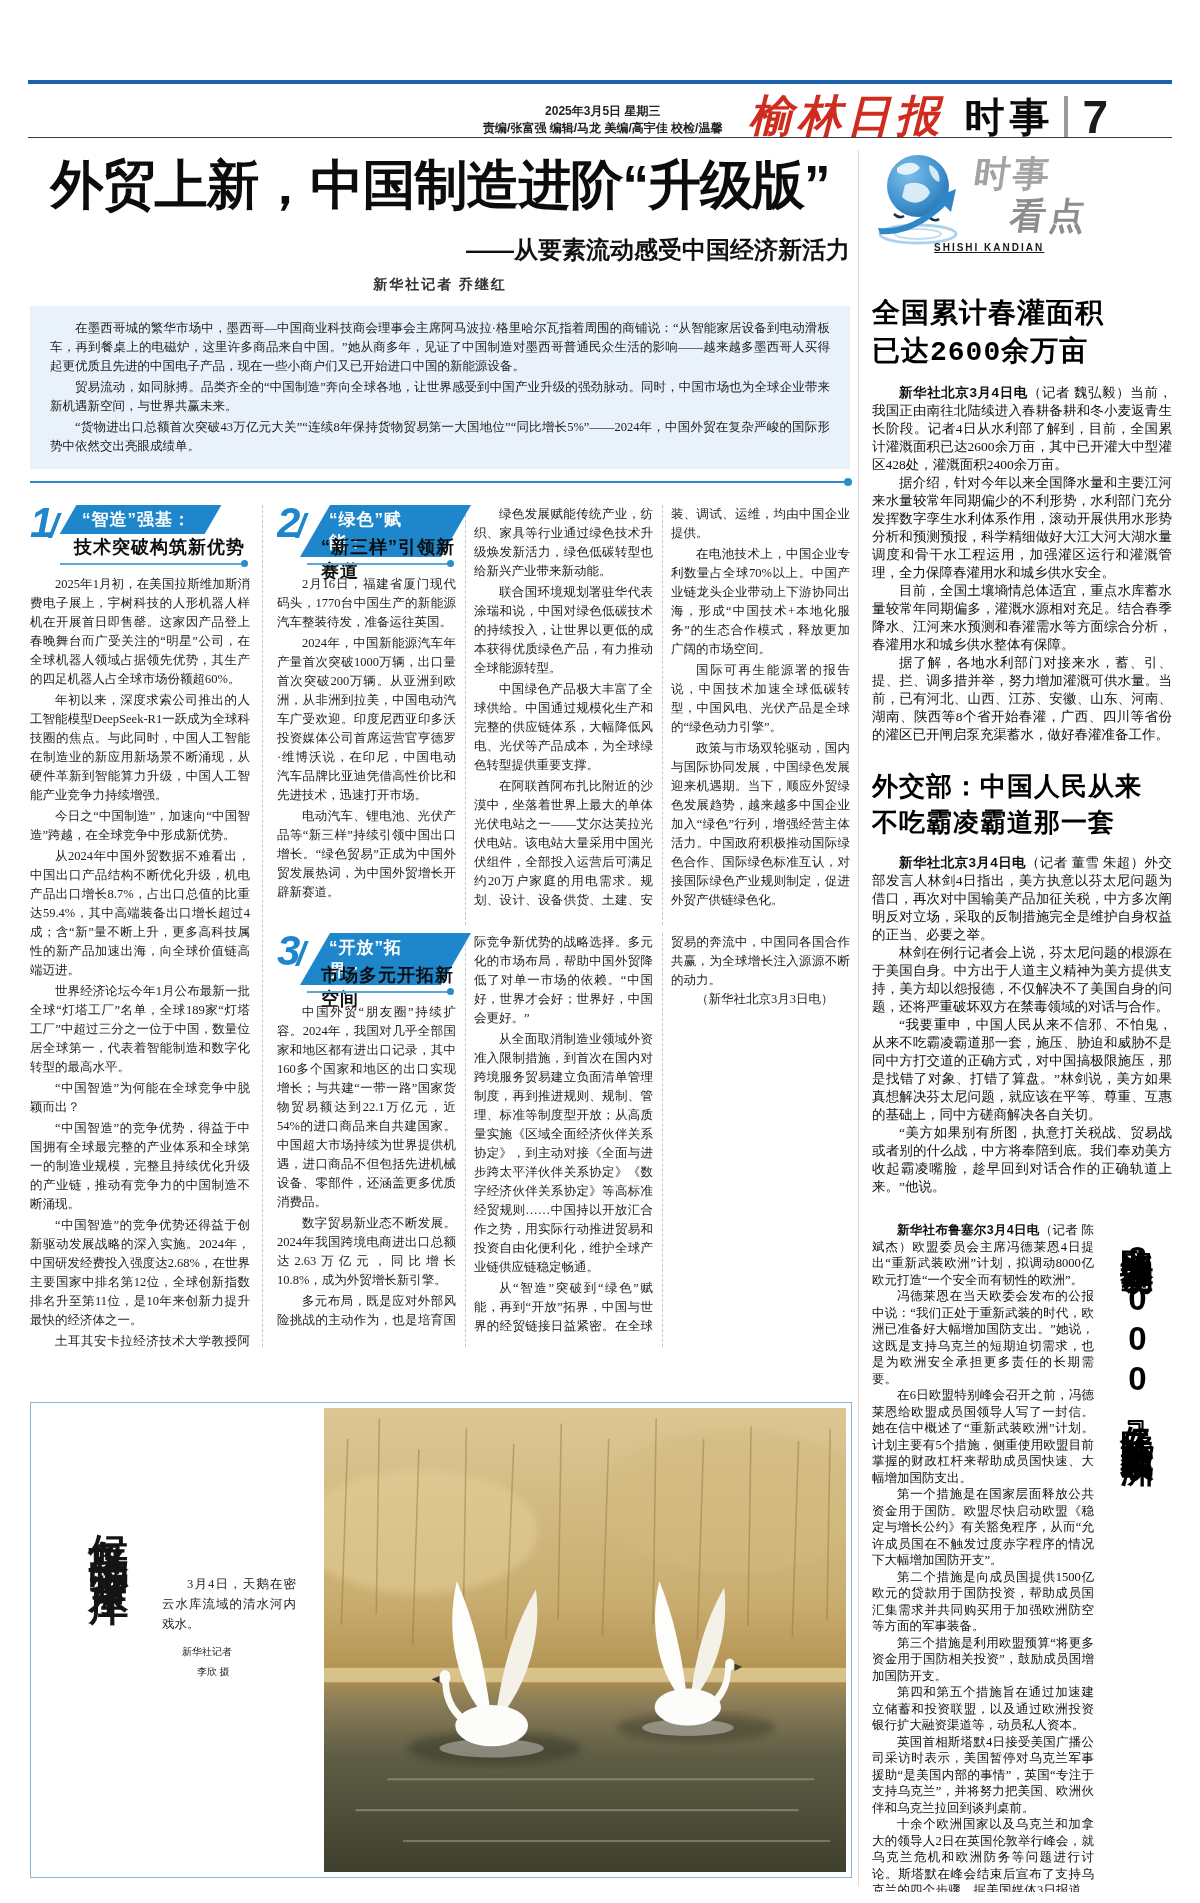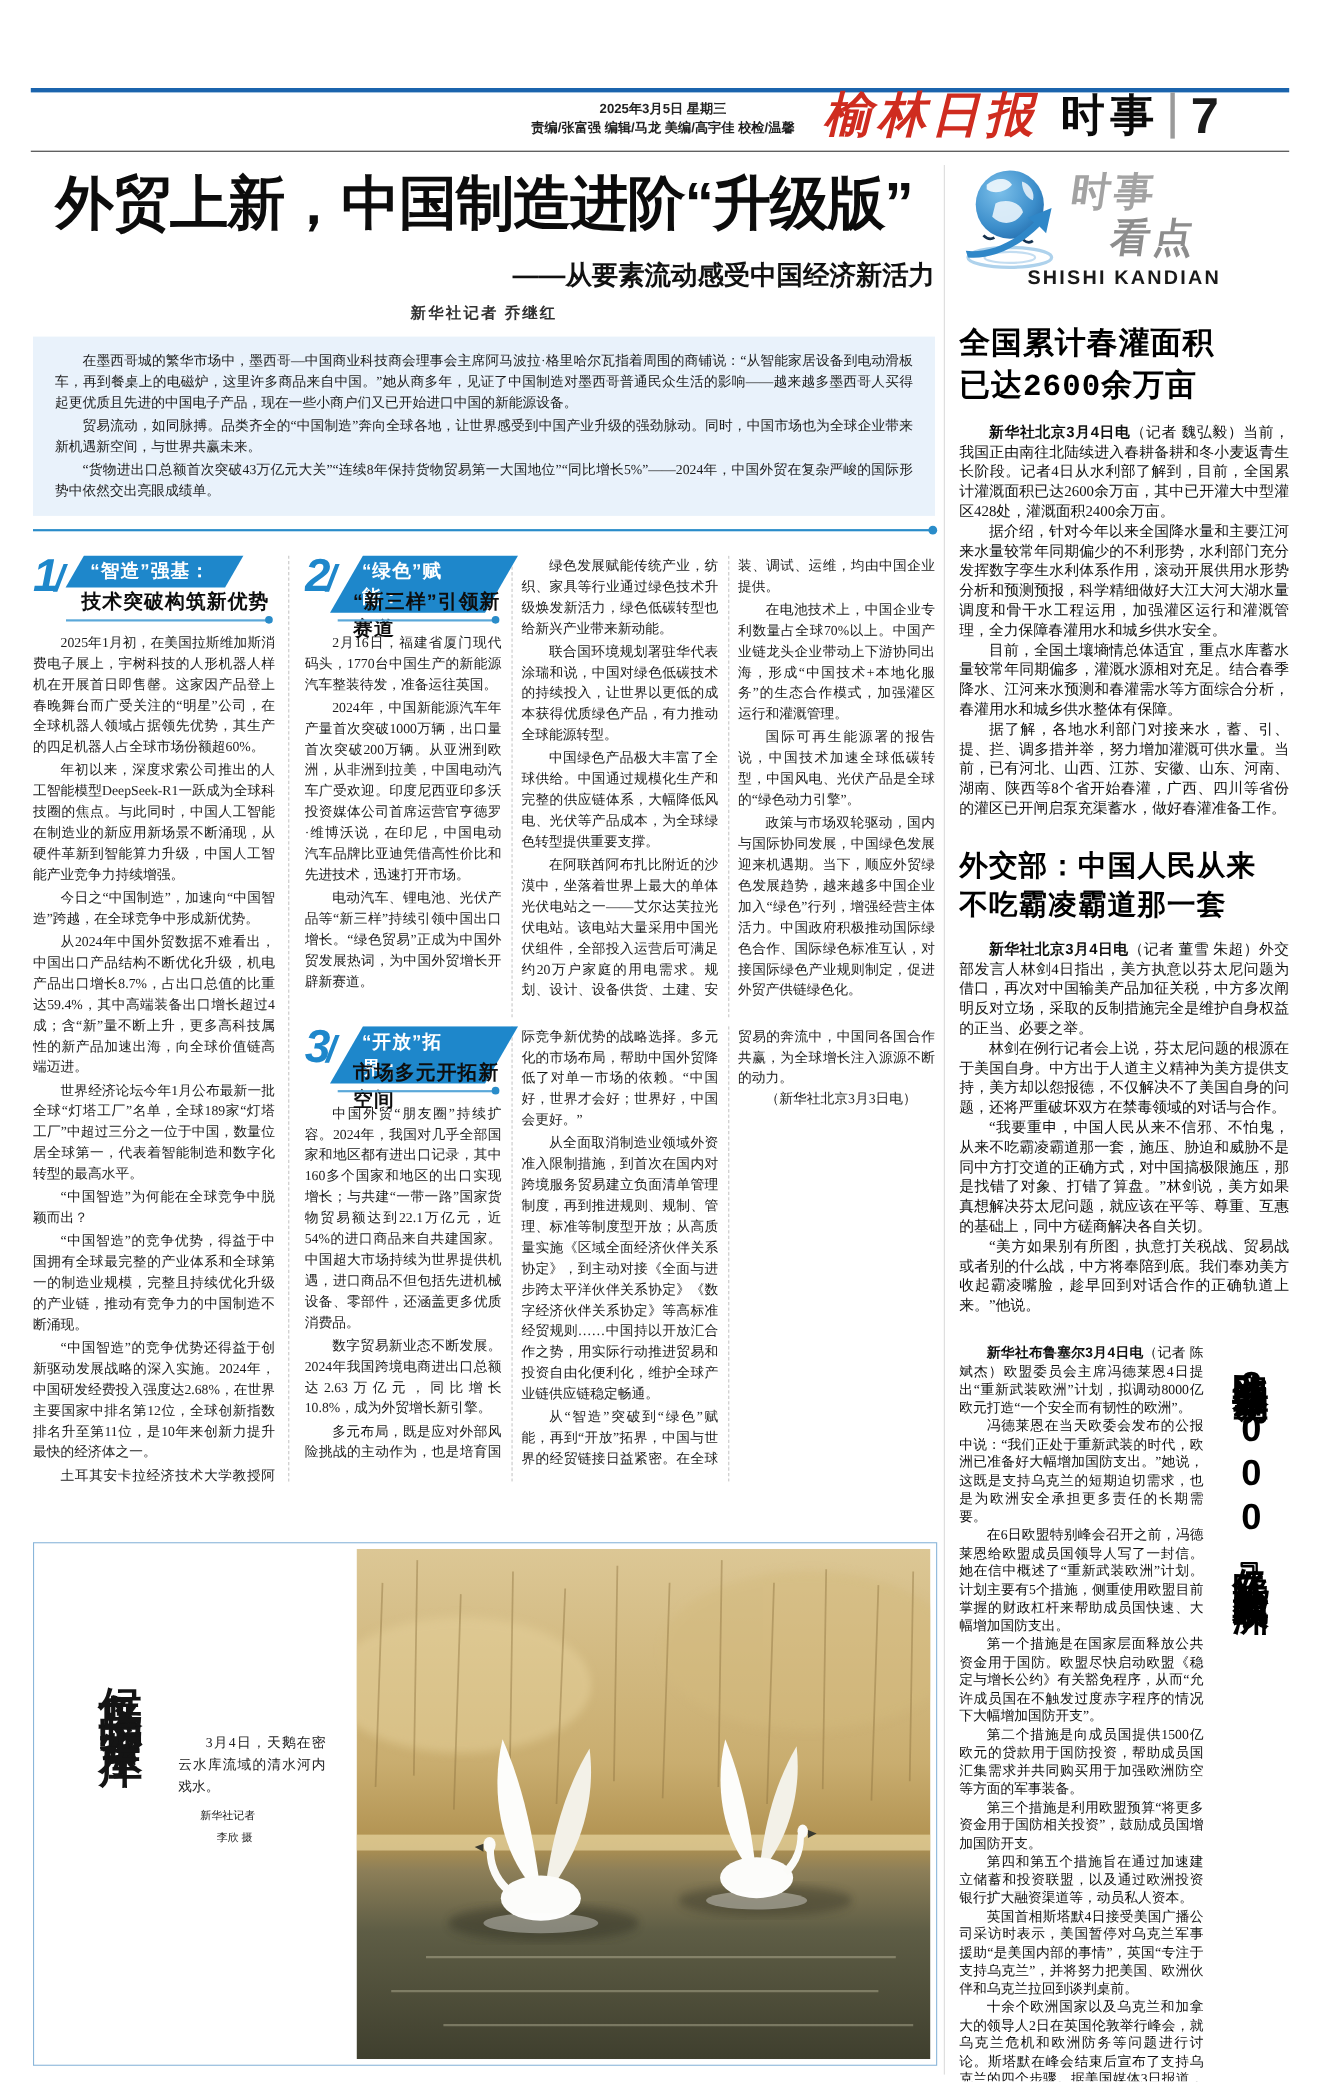--- a/index.html
+++ b/index.html
@@ -2,21 +2,21 @@
 <html><head>
 <meta charset="utf-8">
 <style>
   * { margin:0; padding:0; box-sizing:border-box; }
   body { background:#888; font-family:"Liberation Serif","DejaVu Serif",serif; }
   .page { position:relative; width:1200px; height:1903px; margin:0 auto; background:#ffffff; overflow:hidden; }
 
   
   .rule-top { position:absolute; top:80px; left:28px; width:1144px; height:4px; background:#1b64ad; }
   .rule-bottom { position:absolute; top:137px; left:28px; width:1144px; height:1px; background:#3a3a3a; }
-  .masthead-row { position:absolute; top:76px; left:28px; width:1144px; height:52px;
+  .masthead-row { position:absolute; top:88px; left:28px; width:1144px; height:52px;
                   display:flex; align-items:flex-end; justify-content:flex-end; padding-right:64px; }
   .dateblock { text-align:center; font-family:"Liberation Sans",sans-serif; font-weight:700;
                font-size:12px; line-height:17px; color:#222; margin-bottom:3px; }
   .masthead { font-size:44px; line-height:46px; font-weight:900; font-style:italic; color:#cf2c1f;
               letter-spacing:5px; margin:0 20px 0 26px; font-family:"Liberation Serif",serif; }
   .section-name { font-family:"Liberation Sans",sans-serif; font-weight:900; font-size:40px;
                   line-height:46px; letter-spacing:5px; color:#0a0a0a; }
   .pagebar { width:4px; height:42px; background:#9a9a9a; margin:0 14px 2px 10px; }
   .pagenum { font-family:"Liberation Sans",sans-serif; font-weight:900; font-size:46px; line-height:46px; color:#1b1b1b; }
 
@@ -76,21 +76,21 @@
   
   .side-rule { position:absolute; left:858px; top:150px; height:1736px; width:1px; background:#dcdcdc; }
   .sidebar { position:absolute; left:872px; top:148px; width:300px; height:1744px; overflow:hidden; }
 
   .logo { position:relative; height:122px; }
   .logo-cn1 { position:absolute; left:102px; top:2px; font-family:"Liberation Sans",sans-serif;
               font-weight:900; font-size:36px; color:#a3a3a3; transform:skewX(-8deg); letter-spacing:3px; }
   .logo-cn2 { position:absolute; left:138px; top:44px; font-family:"Liberation Sans",sans-serif;
               font-weight:900; font-size:36px; color:#8d8d8d; transform:skewX(-8deg); letter-spacing:3px; }
   .logo-latin { position:absolute; left:62px; top:94px; font-family:"Liberation Sans",sans-serif;
-              font-weight:700; font-size:18px; letter-spacing:2px; color:#1a1a1a; }
+              font-weight:700; font-size:10px; letter-spacing:2px; color:#1a1a1a;text-decoration:underline; }
 
   .sb-article { margin-top:26px; }
   .sb-headline { font-family:Liberation Mono, monospace; font-weight:700; font-size:28px;
                  line-height:38px; letter-spacing:1px; color:#000; text-align:left; }
   .sb-headline.h2 { font-size:26px; line-height:36px; }
   .sb-body { margin-top:12px; }
   .sb-body p, .sb-lead { font-size:13.5px; line-height:18px; text-indent:2em; text-align:justify; color:#101010; }
   .sb-lead b { font-family:"Liberation Sans",sans-serif; font-weight:700; }
   .art3 { display:flex; margin-top:26px; }
   .art3-bodywrap { flex:1; padding-right:8px; }
@@ -162,21 +162,21 @@
             <span class="sec-line"></span>
           </div>
           <div>
               <p class="para">2月16日，福建省厦门现代码头，1770台中国生产的新能源汽车整装待发，准备运往英国。</p>
               <p class="para">2024年，中国新能源汽车年产量首次突破1000万辆，出口量首次突破200万辆。从亚洲到欧洲，从非洲到拉美，中国电动汽车广受欢迎。印度尼西亚印多沃投资媒体公司首席运营官亨德罗·维博沃说，在印尼，中国电动汽车品牌比亚迪凭借高性价比和先进技术，迅速打开市场。</p>
               <p class="para">电动汽车、锂电池、光伏产品等“新三样”持续引领中国出口增长。“绿色贸易”正成为中国外贸发展热词，为中国外贸增长开辟新赛道。</p>
               <p class="para">绿色发展赋能传统产业，纺织、家具等行业通过绿色技术升级焕发新活力，绿色低碳转型也给新兴产业带来新动能。</p>
               <p class="para">联合国环境规划署驻华代表涂瑞和说，中国对绿色低碳技术的持续投入，让世界以更低的成本获得优质绿色产品，有力推动全球能源转型。</p>
               <p class="para">中国绿色产品极大丰富了全球供给。中国通过规模化生产和完整的供应链体系，大幅降低风电、光伏等产品成本，为全球绿色转型提供重要支撑。</p>
               <p class="para">在阿联酋阿布扎比附近的沙漠中，坐落着世界上最大的单体光伏电站之一——艾尔达芙拉光伏电站。该电站大量采用中国光伏组件，全部投入运营后可满足约20万户家庭的用电需求。规划、设计、设备供货、土建、安装、调试、运维，均由中国企业提供。</p>
-              <p class="para">在电池技术上，中国企业专利数量占全球70%以上。中国产业链龙头企业带动上下游协同出海，形成“中国技术+本地化服务”的生态合作模式，加强灌区运行和灌溉管理。</p>
+              <p class="para">在电池技术上，中国企业专利数量占全球70%以上。中国产业链龙头企业带动上下游协同出海，形成“中国技术+本地化服务”的生态合作模式，释放更加广阔的市场空间。</p>
               <p class="para">国际可再生能源署的报告说，中国技术加速全球低碳转型，中国风电、光伏产品是全球的“绿色动力引擎”。</p>
               <p class="para">政策与市场双轮驱动，国内与国际协同发展，中国绿色发展迎来机遇期。当下，顺应外贸绿色发展趋势，越来越多中国企业加入“绿色”行列，增强经营主体活力。中国政府积极推动国际绿色合作、国际绿色标准互认，对接国际绿色产业规则制定，促进外贸产供链绿色化。</p>
             </div>
         </div>
 
         <div class="mcol rowB">
           <div class="sec-header">
             <span class="sec-num">3</span>
             <span class="sec-banner"><span>“开放”拓界：</span></span>
             <span class="sec-sub">市场多元开拓新空间</span>

